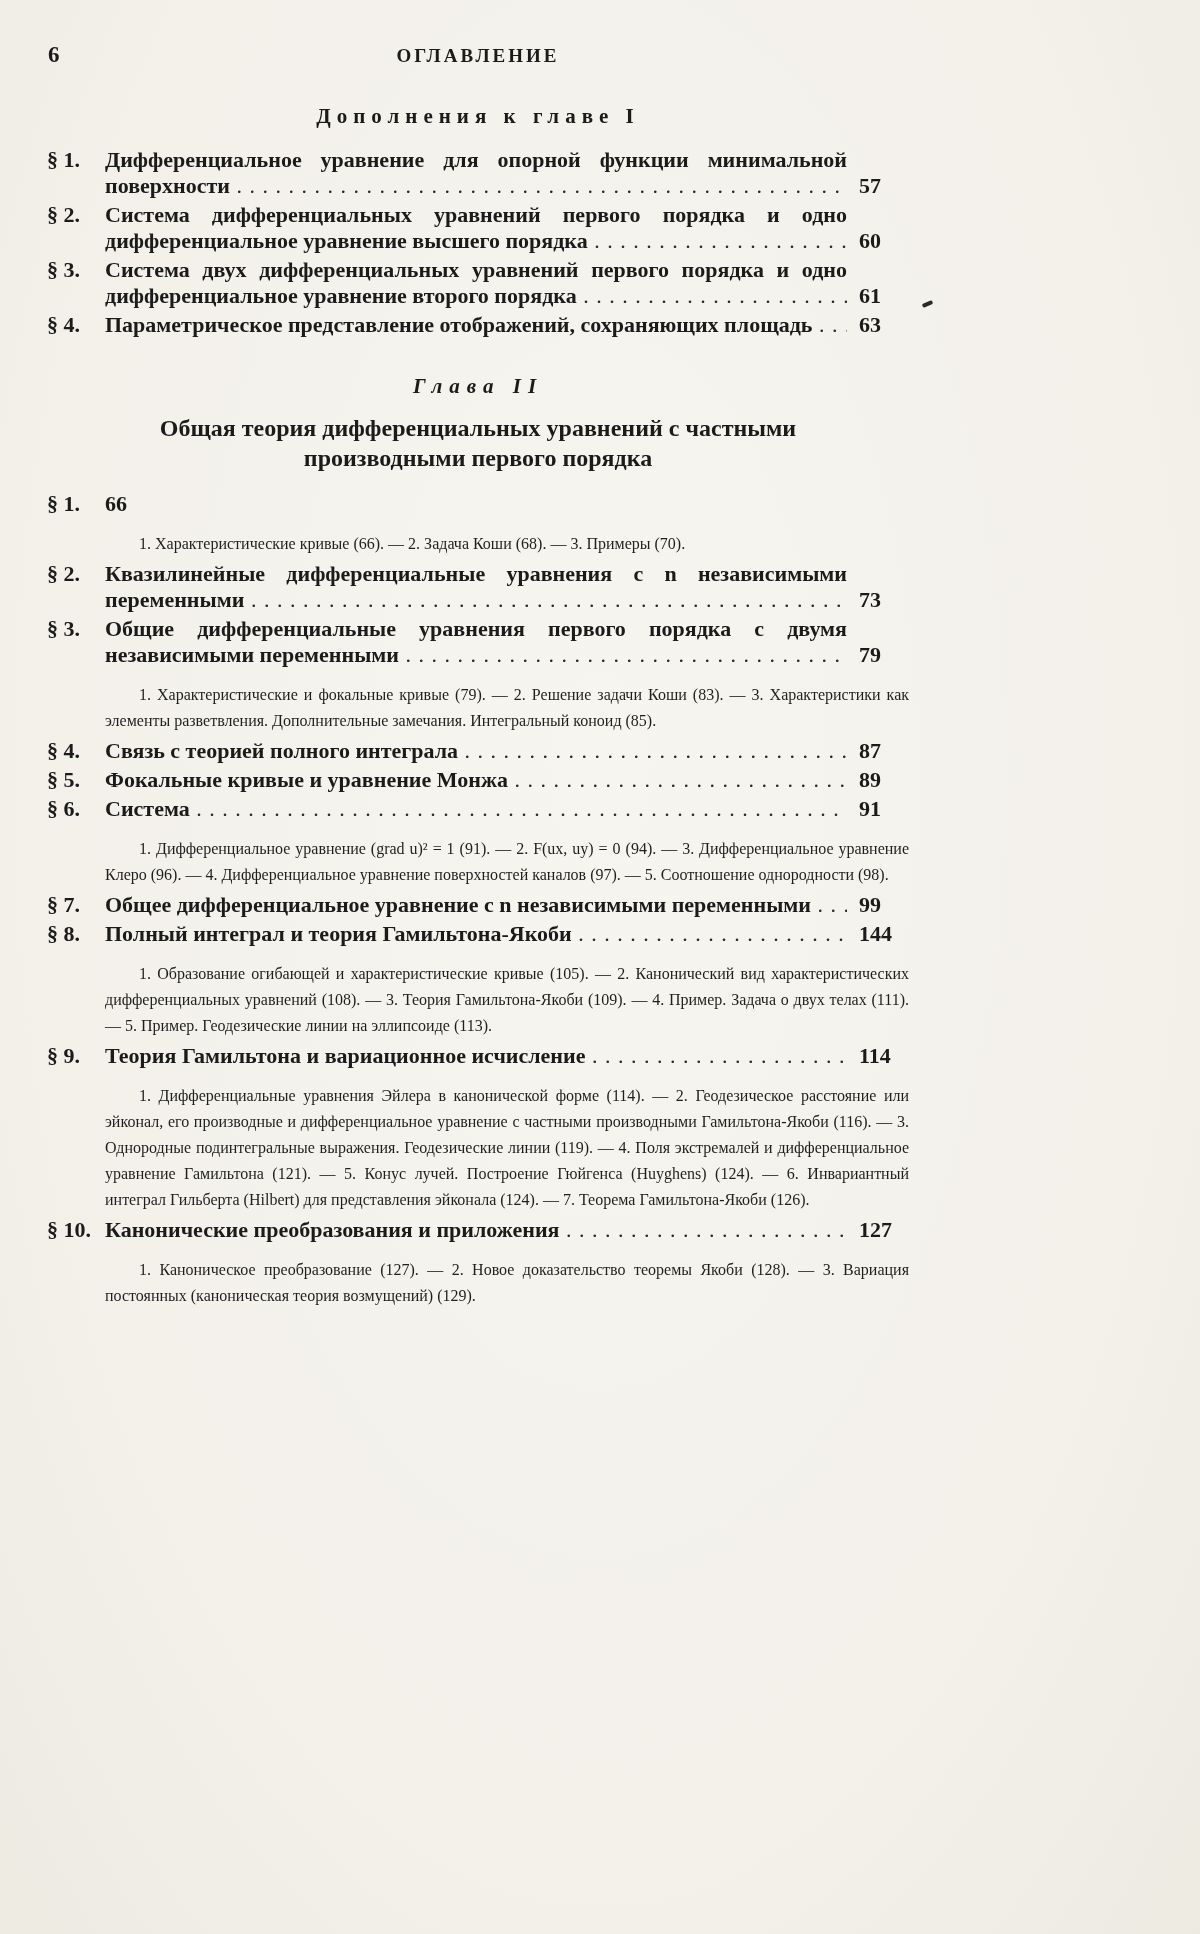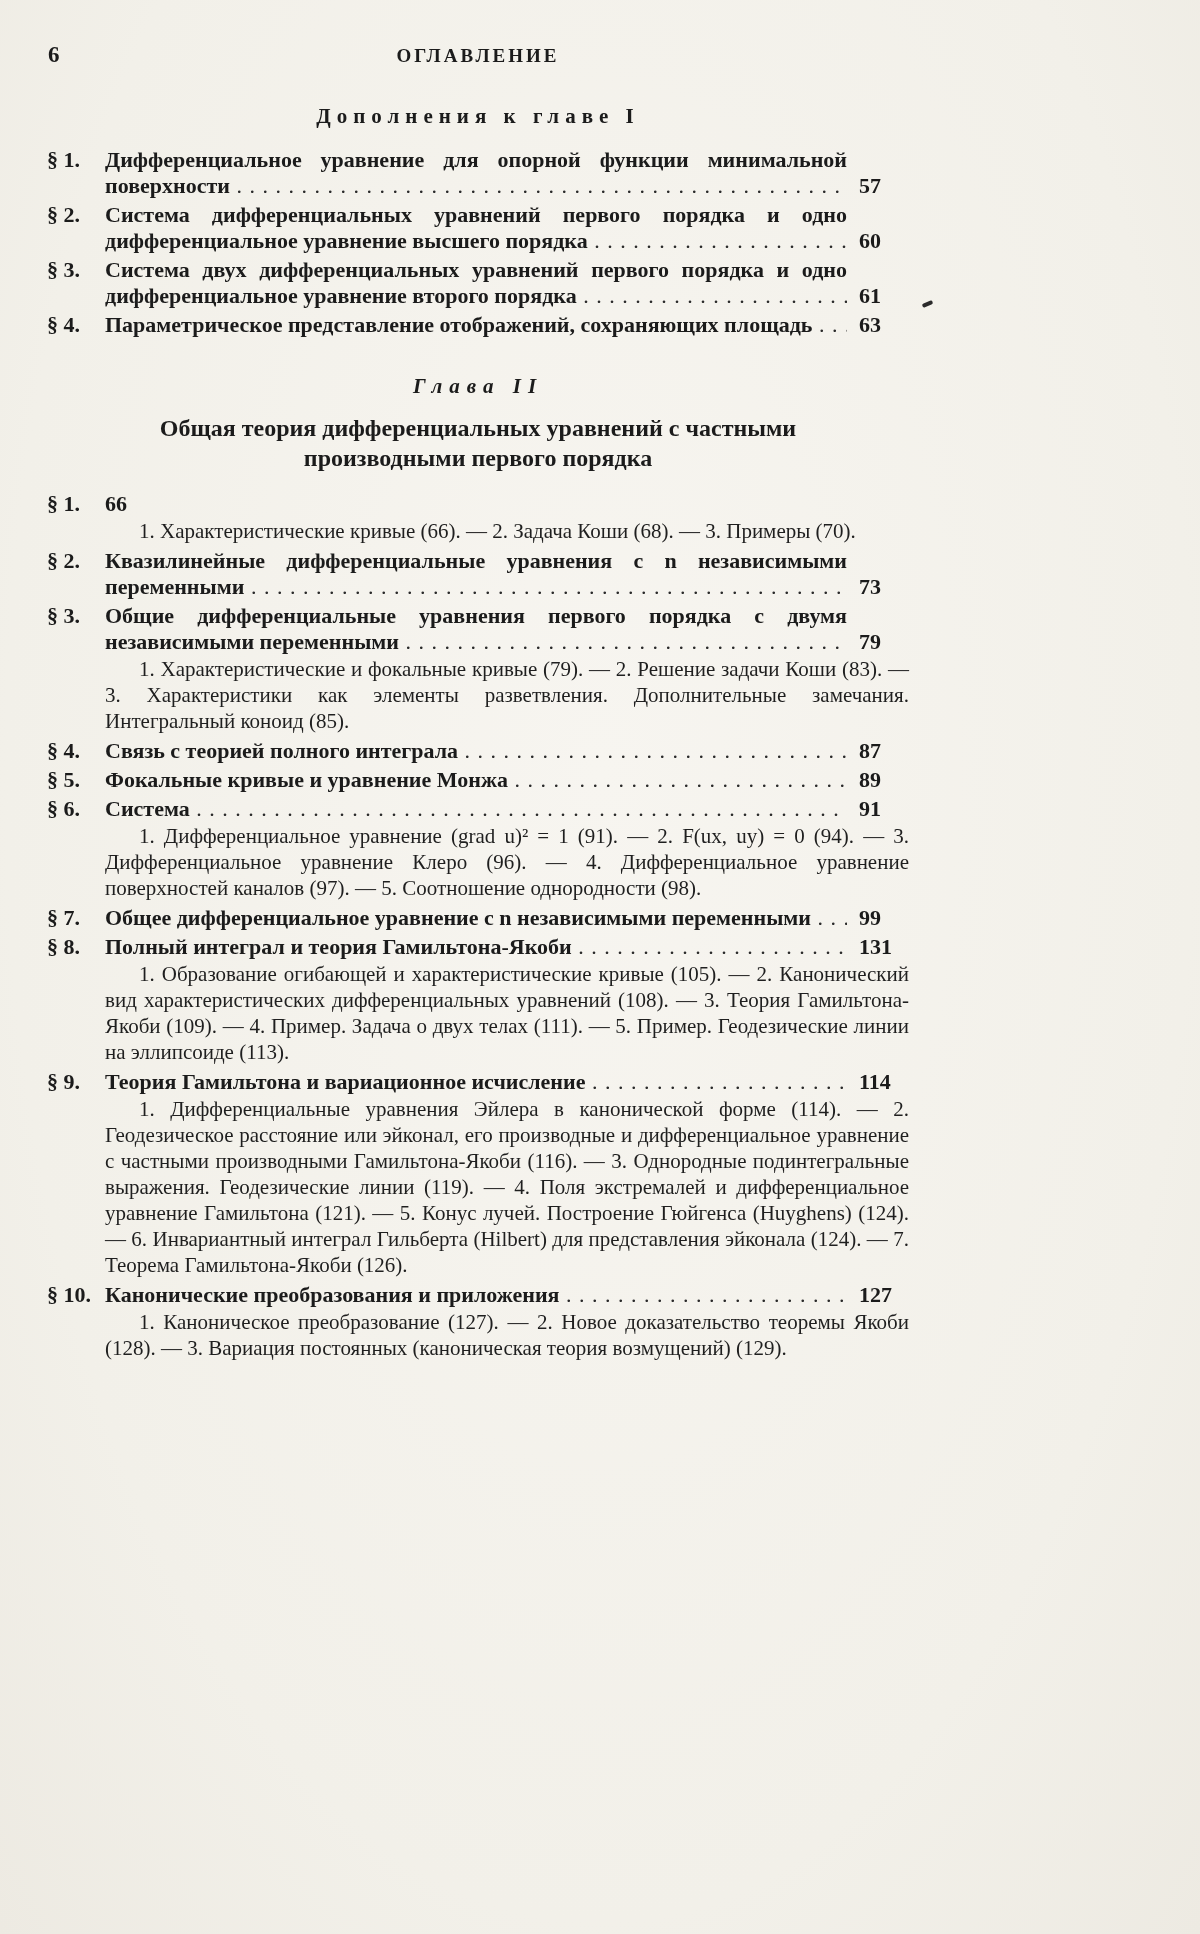--- a/index.html
+++ b/index.html
@@ -26,21 +26,21 @@
 
   .entry { margin-bottom: 3px; }
   .entry-row { display: grid; grid-template-columns: 58px 1fr 50px; }
   .label { font-weight: bold; font-size: 22px; line-height: 26px; white-space: nowrap; }
   .title-cell { position: relative; overflow: hidden; text-align: justify; margin-right: 12px; }
   .title { font-weight: bold; font-size: 22px; line-height: 26px; }
   .leader { position: absolute; white-space: pre; font-size: 22px; line-height: 26px; letter-spacing: 1px; color: #2a2a2a; }
   .leader::before { content: " . . . . . . . . . . . . . . . . . . . . . . . . . . . . . . . . . . . . . . . . . . . . . . . . . . . . . . . . . . . . . . . . . . . . . ."; }
   .pagenum { font-weight: bold; font-size: 22px; line-height: 26px; text-align: left; align-self: end; }
 
-  .note { margin: 1px 0 4px 58px; font-size: 21px; line-height: 26px; text-indent: 34px; text-align: justify; color: #1f1f1f; }
+  .note { margin: 14px 0 4px 58px; font-size: 16px; line-height: 26px; text-indent: 34px; text-align: justify; color: #1f1f1f; }
 
   .chapter-heading { text-align: center; font-size: 21px; font-weight: bold; letter-spacing: 7px; margin: 36px 0 14px; font-style: italic; }
   .chapter-title { text-align: center; font-size: 24px; font-weight: bold; line-height: 30px; max-width: 780px; margin: 0 auto 18px; }
 
   .scan-mark { position: absolute; left: 922px; top: 302px; width: 11px; height: 4px; background: #2b2b2b; transform: rotate(-22deg); border-radius: 2px; }
 </style>
 </head>
 <body>
 
 <div class="sheet">
@@ -146,21 +146,21 @@
       <span class="label">§ 7.</span>
       <span class="title-cell"><span class="title">Общее дифференциальное уравнение с n независимыми переменными</span><span class="leader"></span></span>
       <span class="pagenum">99</span>
     </div>
   </div>
 
   <div class="entry">
     <div class="entry-row">
       <span class="label">§ 8.</span>
       <span class="title-cell"><span class="title">Полный интеграл и теория Гамильтона-Якоби</span><span class="leader"></span></span>
-      <span class="pagenum">131</span>
+      <span class="pagenum">144</span>
     </div>
   <p class="note">1. Образование огибающей и характеристические кривые (105). — 2. Канонический вид характеристических дифференциальных уравнений (108). — 3. Теория Гамильтона-Якоби (109). — 4. Пример. Задача о двух телах (111). — 5. Пример. Геодезические линии на эллипсоиде (113).</p>
         </div>
 
   <div class="entry">
     <div class="entry-row">
       <span class="label">§ 9.</span>
       <span class="title-cell"><span class="title">Теория Гамильтона и вариационное исчисление</span><span class="leader"></span></span>
       <span class="pagenum">114</span>
     </div>

